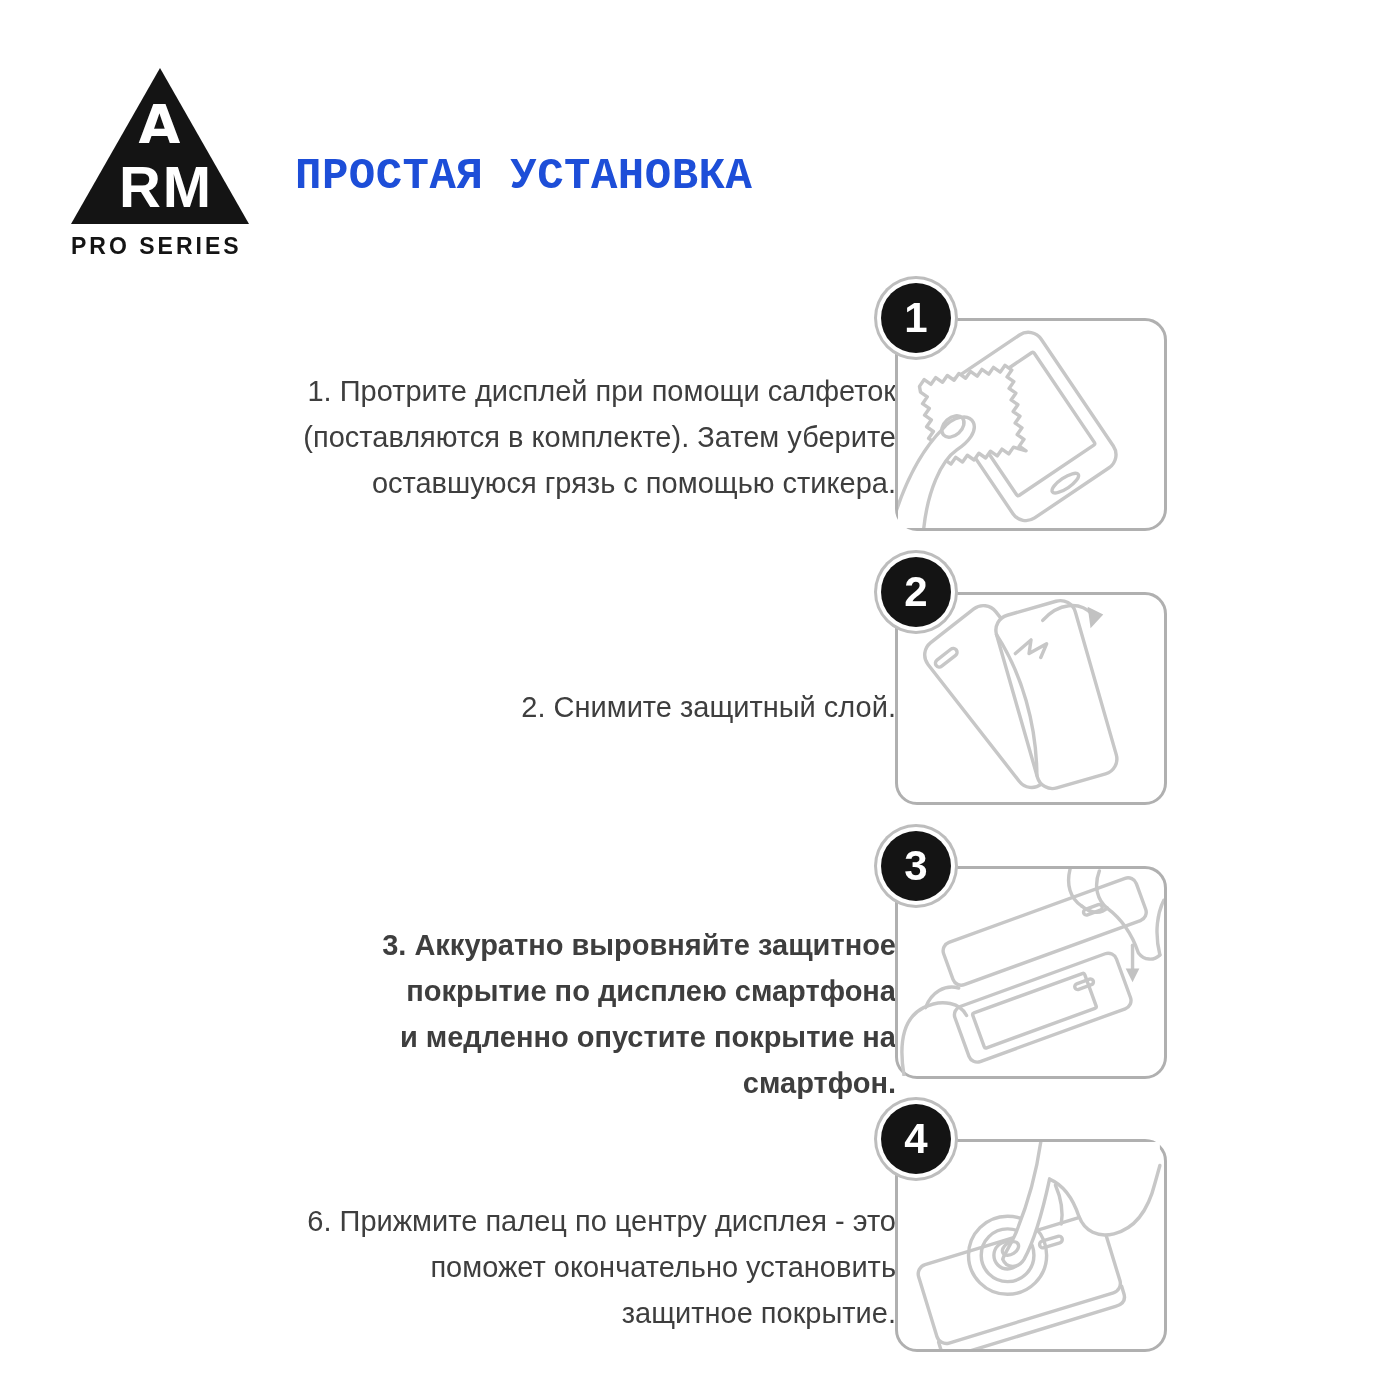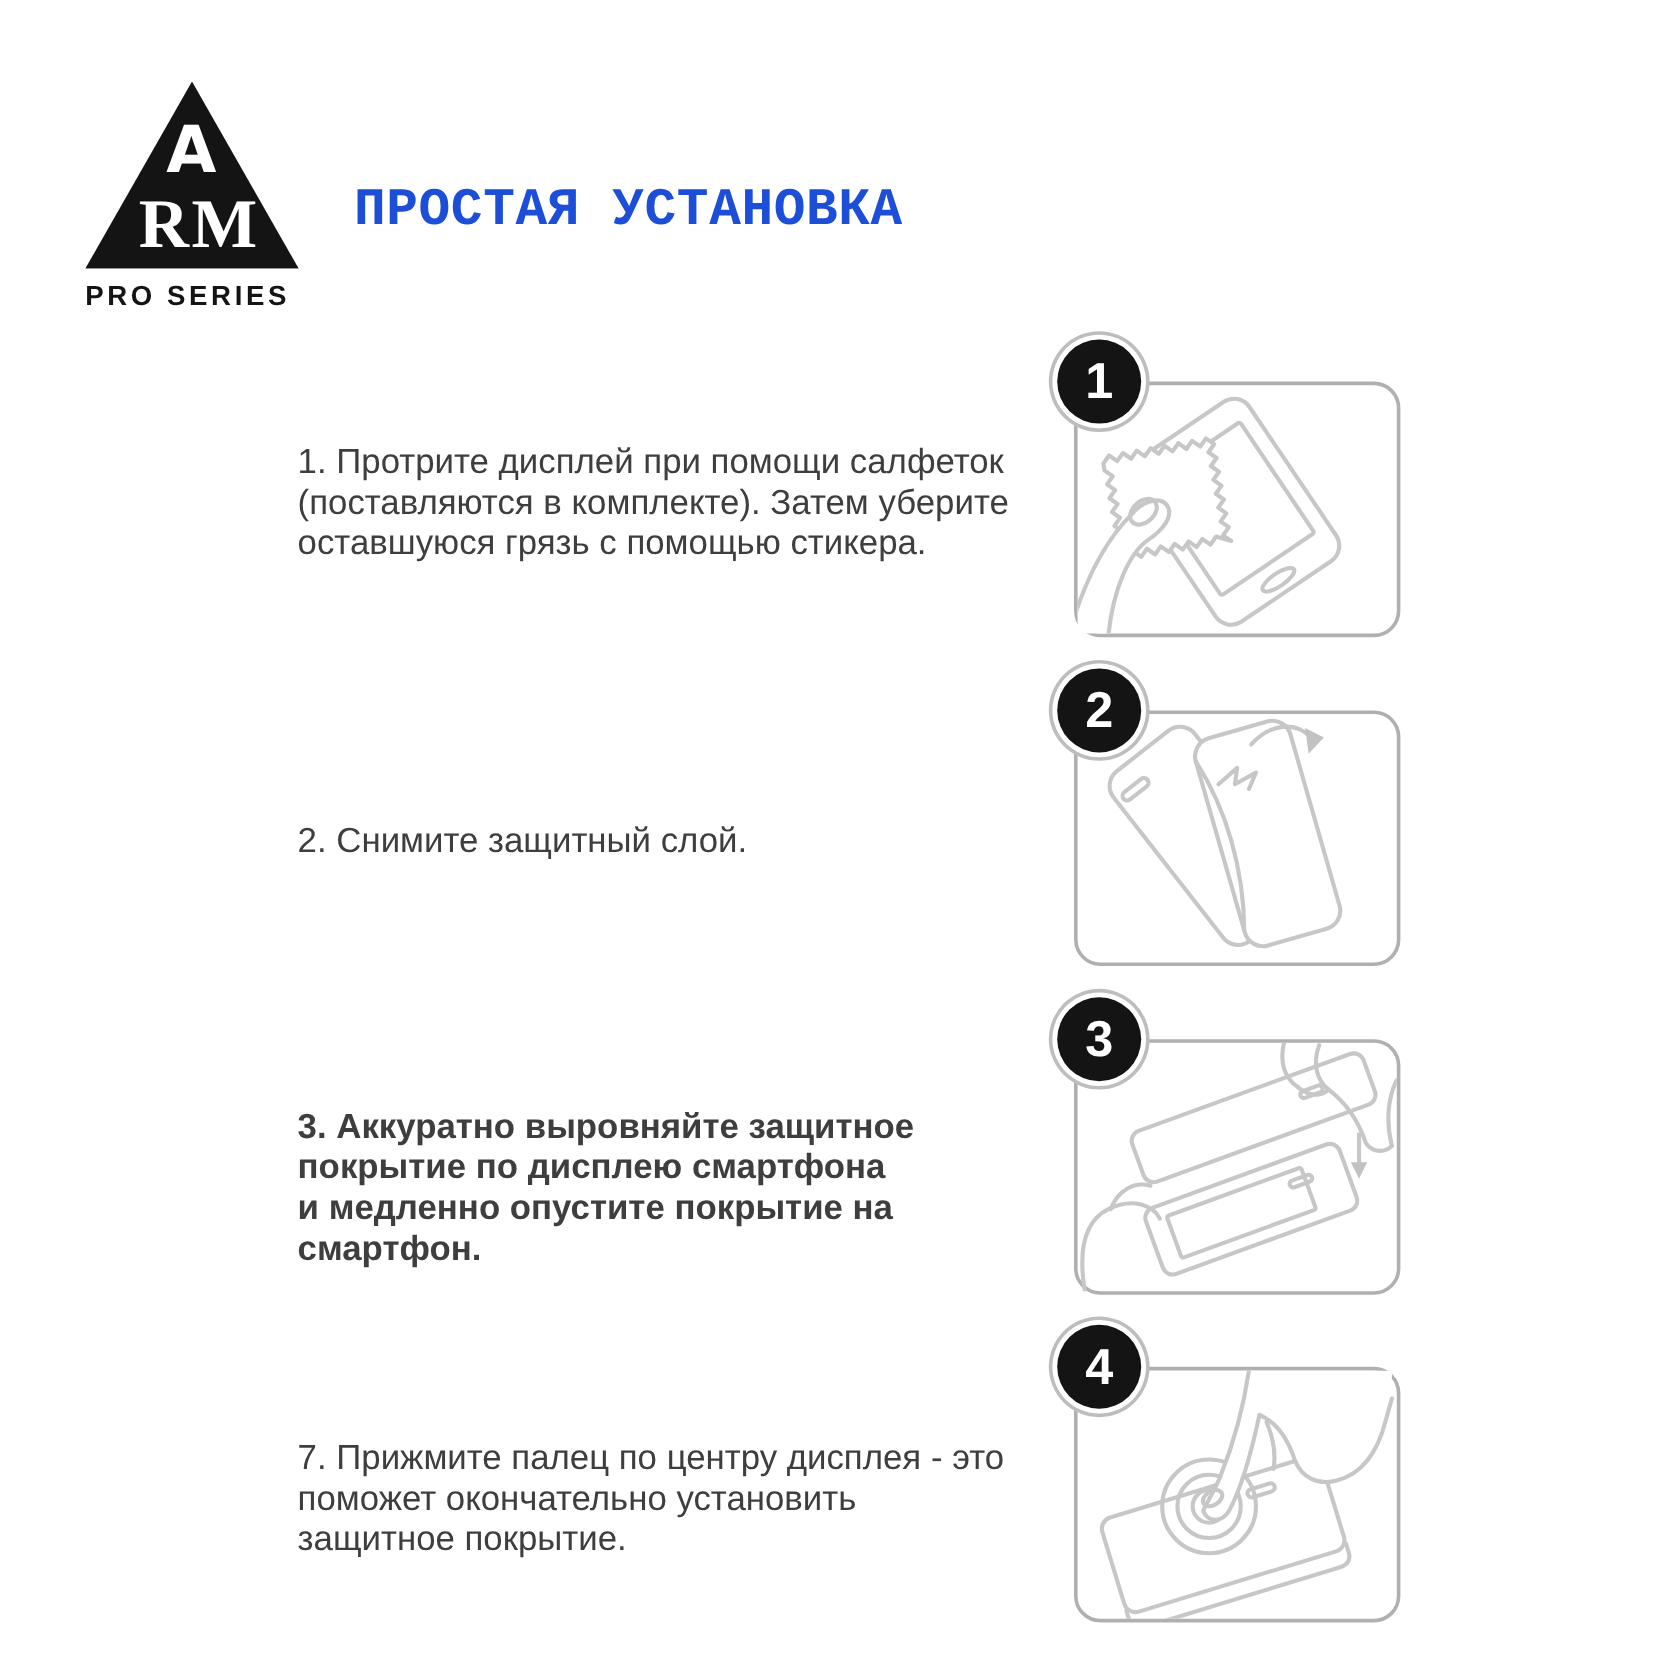--- a/index.html
+++ b/index.html
@@ -14,35 +14,35 @@
     clip-path:polygon(50% 0, 100% 100%, 0 100%);
   }
   .logo-letter-a {
     position:absolute; left:0; right:0; top:30px; text-align:center;
     color:#ffffff; font-weight:bold; font-size:54px; line-height:1;
     font-family:"DejaVu Sans", sans-serif; letter-spacing:1px;
   }
   .logo-letter-rm {
     position:absolute; left:12px; right:0; top:90px; text-align:center;
     color:#ffffff; font-weight:bold; font-size:58px; line-height:1;
-    font-family:Liberation Serif, serif; letter-spacing:2px;
+    font-family:Liberation Sans, sans-serif; letter-spacing:2px;
   }
   .logo-subtitle {
     margin-top:9px; text-align:left; font-weight:bold; font-size:23px;
     letter-spacing:3px; color:#141414; white-space:nowrap;
   }
   
   .page-title {
     position:absolute; left:295px; top:151px; font-size:44px; font-weight:bold;
     letter-spacing:0.5px; color:#1d4ed8; white-space:nowrap;font-family:Liberation Mono, monospace;
   }
   
   .step-text {
-    position:absolute; left:248px; width:648px; font-size:29px; line-height:34px;
-    color:#3e3e3e; white-space:pre-line;
+    position:absolute; left:248px; width:648px; font-size:29px; line-height:46px;
+    color:#3e3e3e; white-space:pre-line;text-align:right;
   }
   .step-text.s1 { top:368px; }
   .step-text.s2 { top:684px; }
   .step-text.s3 { top:922px;font-weight:bold; }
   .step-text.s4 { top:1198px; }
   
   .panel {
     position:absolute; left:895px; width:272px; height:213px;
     border:3px solid #b0b0b0; border-radius:22px; box-sizing:border-box;
     background:#ffffff;
@@ -73,21 +73,21 @@
 
 <div class="page-title">ПРОСТАЯ УСТАНОВКА</div>
 
 <div class="step-text s1">1. Протрите дисплей при помощи салфеток
 (поставляются в комплекте). Затем уберите
 оставшуюся грязь с помощью стикера.</div>
 <div class="step-text s2">2. Снимите защитный слой.</div>
 <div class="step-text s3">3. Аккуратно выровняйте защитное
 покрытие по дисплею смартфона
 и медленно опустите покрытие на смартфон.</div>
-<div class="step-text s4">7. Прижмите палец по центру дисплея - это
+<div class="step-text s4">6. Прижмите палец по центру дисплея - это
 поможет окончательно установить
 защитное покрытие.</div>
 
 <div class="panel p1">
   <div class="step-badge">1</div>
   <svg viewBox="0 0 272 212" aria-hidden="true">
     <g fill="none" stroke="#c7c7c7" stroke-width="3.5" stroke-linecap="round" stroke-linejoin="round">
       <g transform="translate(132,108) rotate(-34)">
         <rect x="-62" y="-82" width="124" height="164" rx="16"></rect>
         <rect x="-48" y="-60" width="96" height="114" rx="2"></rect>

